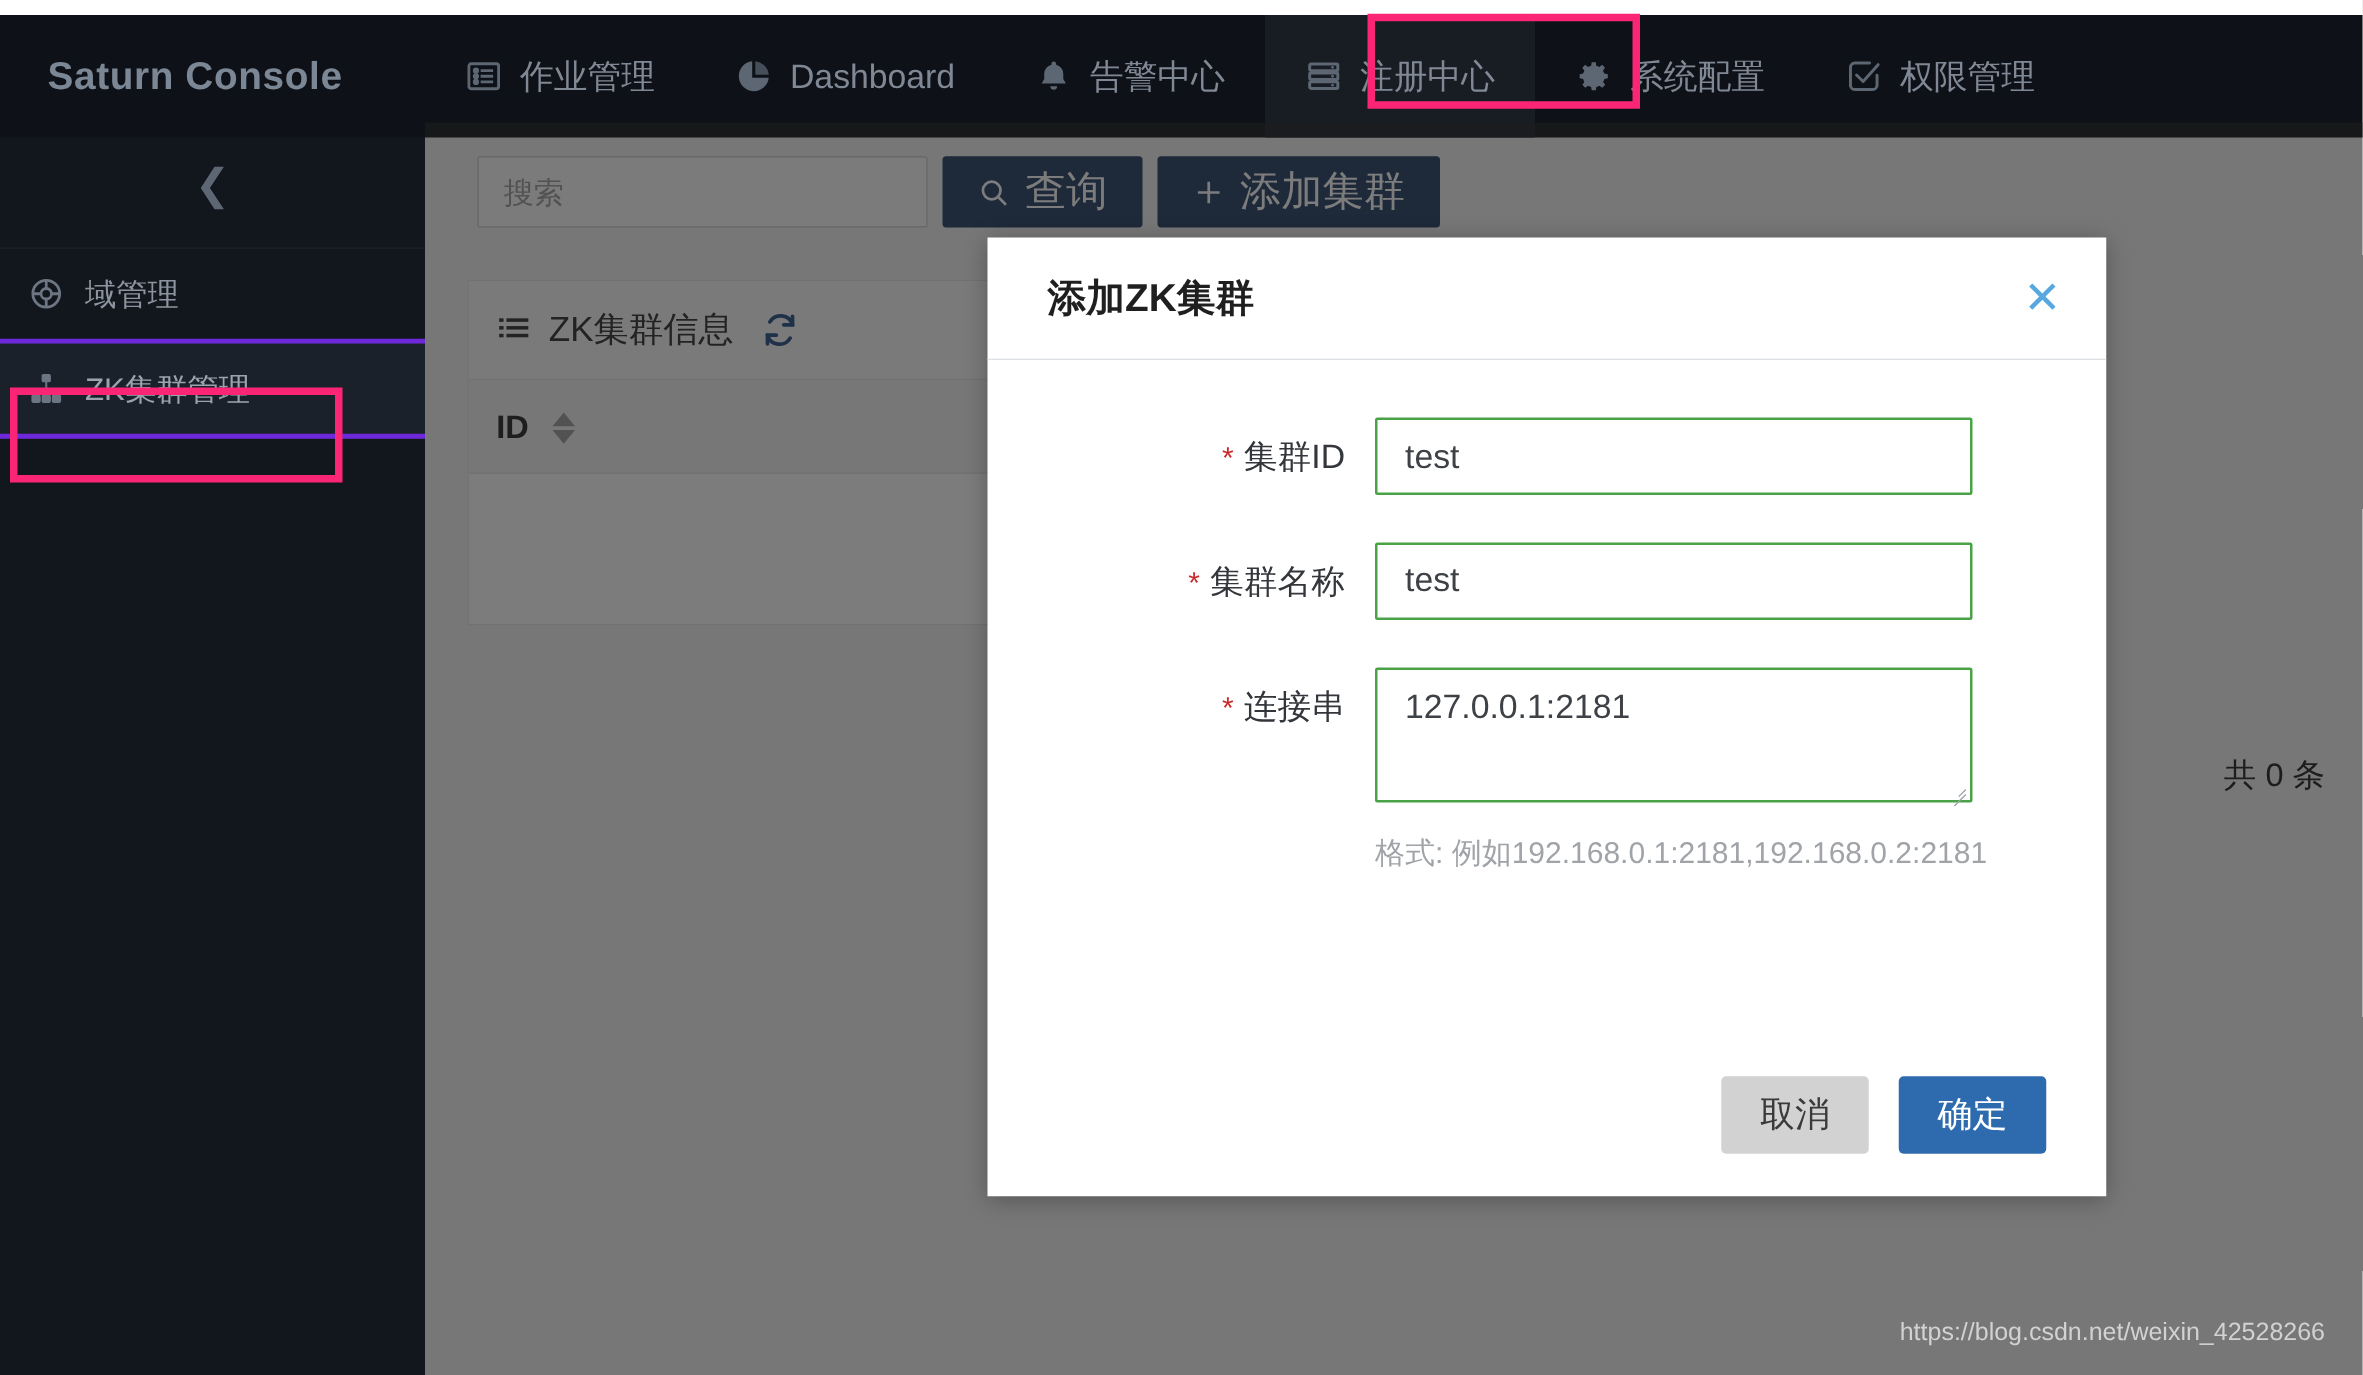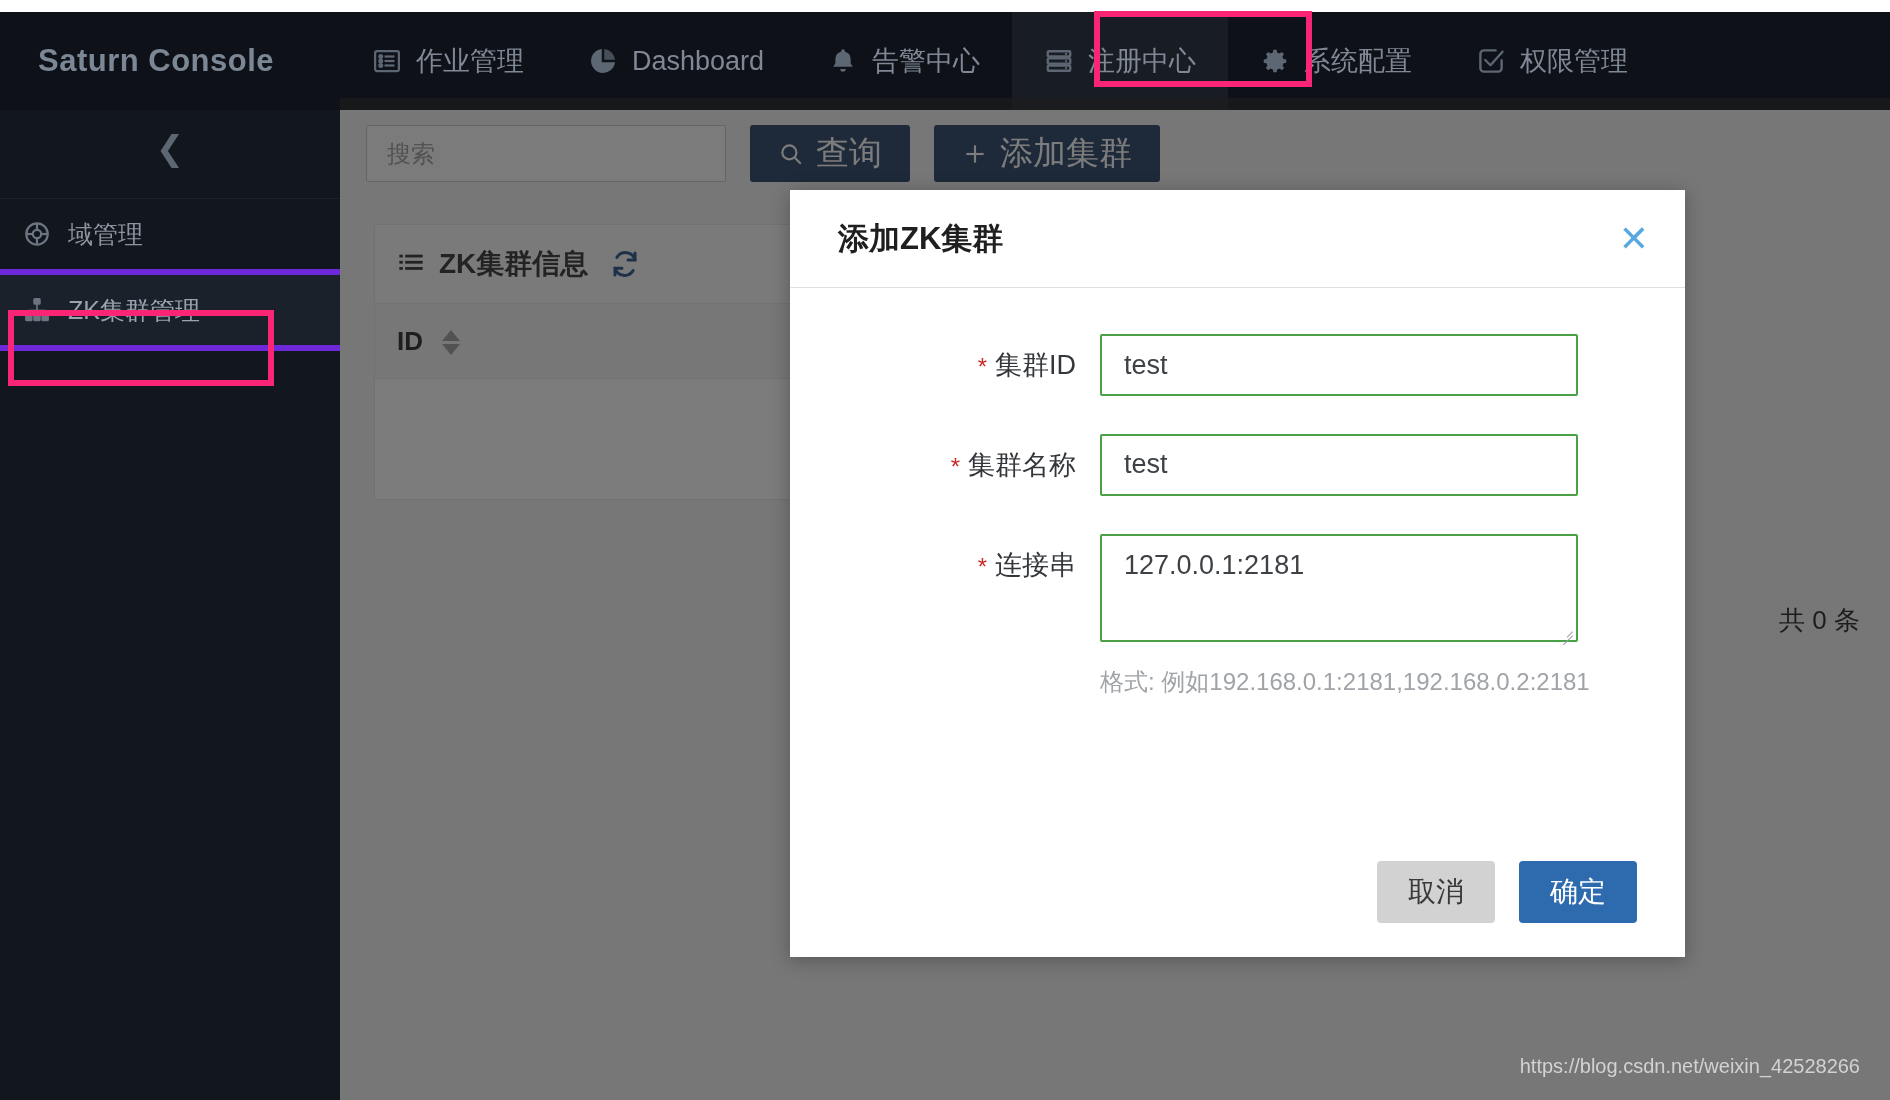--- a/index.html
+++ b/index.html
@@ -120,21 +120,21 @@
   }
   .side-item {
     height: 76px;
     display: flex;
     align-items: center;
     gap: 16px;
     padding-left: 22px;
     color: #8b949f;
     font-size: 25px;
     box-sizing: border-box;
-    border-bottom: 6px solid #6d28d9;
+    border-bottom: 4px solid #6d28d9;
     white-space: nowrap;
   }
   .side-item .ico {
     width: 30px;
     height: 30px;
     display: inline-flex;
     align-items: center;
     justify-content: center;
     color: #6b7682;
     flex: 0 0 30px;
@@ -150,22 +150,22 @@
     left: 340px;
     top: 98px;
     width: 1550px;
     height: 1002px;
     background: #f2f2f2;
     z-index: 2;
   }
   .toolbar {
     display: flex;
     align-items: center;
-    gap: 24px;
-    padding: 27px 0 0 26px;
+    gap: 12px;
+    padding: 27px 0 0 42px;
   }
   .search-input {
     width: 360px;
     height: 57px;
     border: 1px solid #c9c9c9;
     background: #fdfdfd;
     box-sizing: border-box;
     display: flex;
     align-items: center;
     padding-left: 20px;
@@ -206,21 +206,21 @@
     height: 78px;
     display: flex;
     align-items: center;
     gap: 22px;
     padding-left: 22px;
     border-bottom: 1px solid #e8e8e8;
     background: #fbfbfb;
   }
   .panel-title {
     font-size: 28px;
-    font-weight: bold;
+    font-weight: normal;
     color: #2b2b2b;
     display: inline-flex;
     align-items: center;
     gap: 14px;
   }
   .panel-title .ico { color: #2b2b2b; display:inline-flex; }
   .refresh-ico { color: #1f4e87; display: inline-flex; align-items: center; }
 
   table.zk-table {
     width: 100%;

